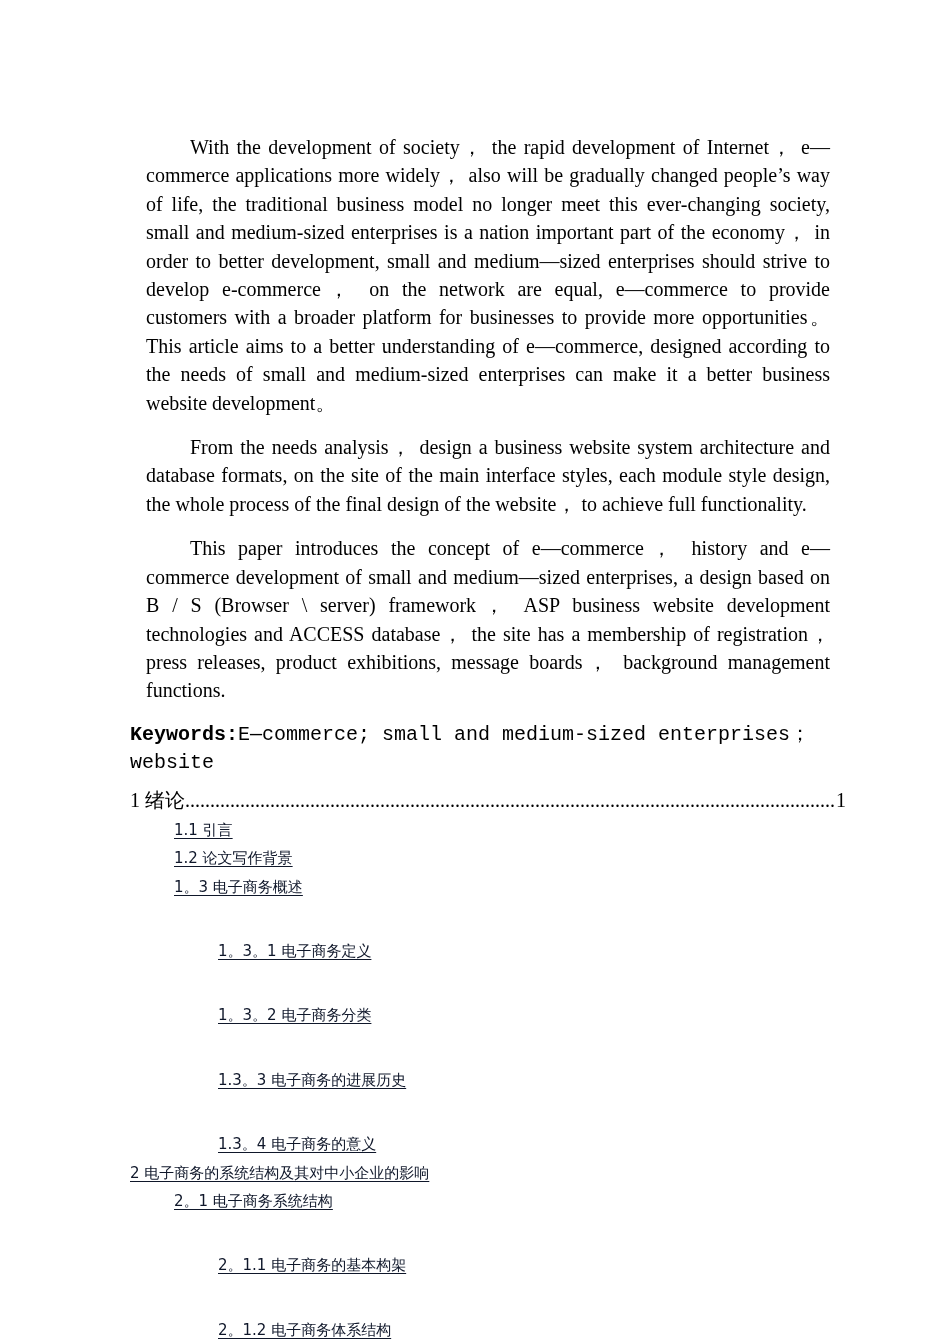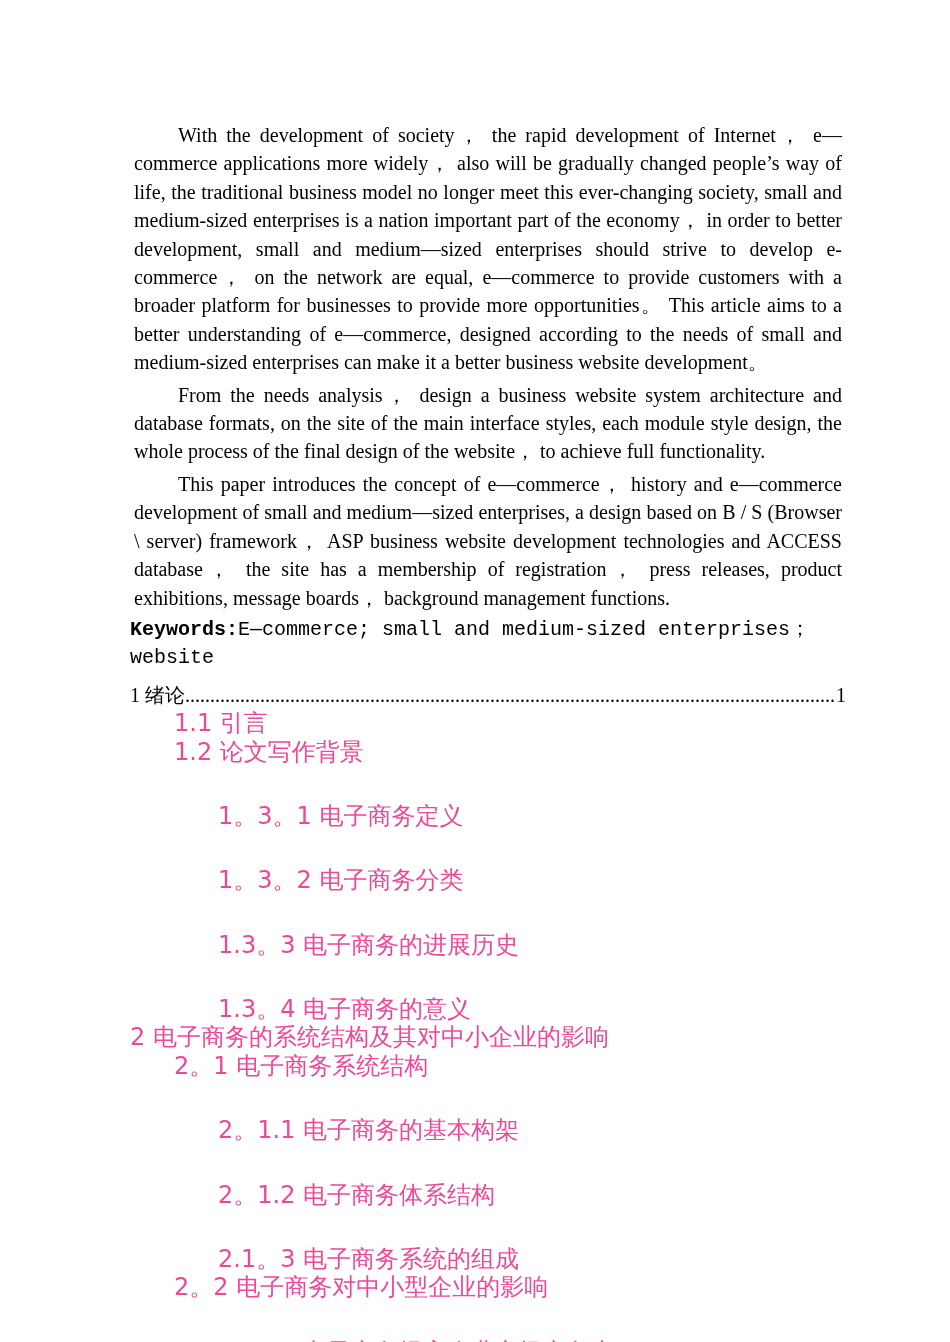--- a/index.html
+++ b/index.html
@@ -17,21 +17,21 @@
     .page {
       position: absolute;
       left: 130px;
       top: 117px;
       width: 716px;
       font-family: "Liberation Serif", "DejaVu Serif", serif;
       font-size: 20px;
       line-height: 28.4px;
     }
     .para {
-      margin: 4px;
+      margin: 16px;
       text-align: justify;
       text-indent: 44px;
     }
     .keywords {
       margin: 0;
       text-align: left;
       font-family: Liberation Mono, monospace;
     }
     .keywords .kw-label {
       font-weight: bold;
@@ -67,22 +67,23 @@
     .toc-row.top .label { flex: 0 0 auto; }
     .toc-row.top .leader {
       flex: 1 1 auto;
       overflow: hidden;
       white-space: nowrap;
       letter-spacing: 0;
     }
     .toc-row.top .pageno { flex: 0 0 auto; }
     .toc-link {
       font-family: "DejaVu Sans", "Liberation Sans", sans-serif;
-      font-size: 24px;
-      color: #ec4899;
+      font-size: 15px;
+      color: #0f172a;
+      text-decoration: underline;
       text-decoration-thickness: 1px;
       text-underline-offset: 3px;
       cursor: pointer;
     }
     .lvl1 { padding-left: 0px; }
     .lvl2 { padding-left: 44px; }
     .lvl3 { padding-left: 88px; margin-top: 36px; }
   </style>
 </head>
 <body>
@@ -99,20 +100,21 @@
 
   <nav class="toc">
     <div class="toc-row top">
       <span class="label">1 绪论</span>
       <span class="leader">..........................................................................................................................................</span>
       <span class="pageno">1</span>
     </div>
 
     <div class="toc-row lvl2"><a class="toc-link">1.1 引言</a></div>
     <div class="toc-row lvl2"><a class="toc-link">1.2 论文写作背景</a></div>
+    <div class="toc-row lvl2"><a class="toc-link">1。3 电子商务概述</a></div>
     <div class="toc-row lvl3"><a class="toc-link">1。3。1 电子商务定义</a></div>
     <div class="toc-row lvl3"><a class="toc-link">1。3。2 电子商务分类</a></div>
     <div class="toc-row lvl3"><a class="toc-link">1.3。3 电子商务的进展历史</a></div>
     <div class="toc-row lvl3"><a class="toc-link">1.3。4 电子商务的意义</a></div>
     <div class="toc-row lvl1"><a class="toc-link">2 电子商务的系统结构及其对中小企业的影响</a></div>
     <div class="toc-row lvl2"><a class="toc-link">2。1 电子商务系统结构</a></div>
     <div class="toc-row lvl3"><a class="toc-link">2。1.1 电子商务的基本构架</a></div>
     <div class="toc-row lvl3"><a class="toc-link">2。1.2 电子商务体系结构</a></div>
     <div class="toc-row lvl3"><a class="toc-link">2.1。3 电子商务系统的组成</a></div>
     <div class="toc-row lvl2"><a class="toc-link">2。2 电子商务对中小型企业的影响</a></div>

